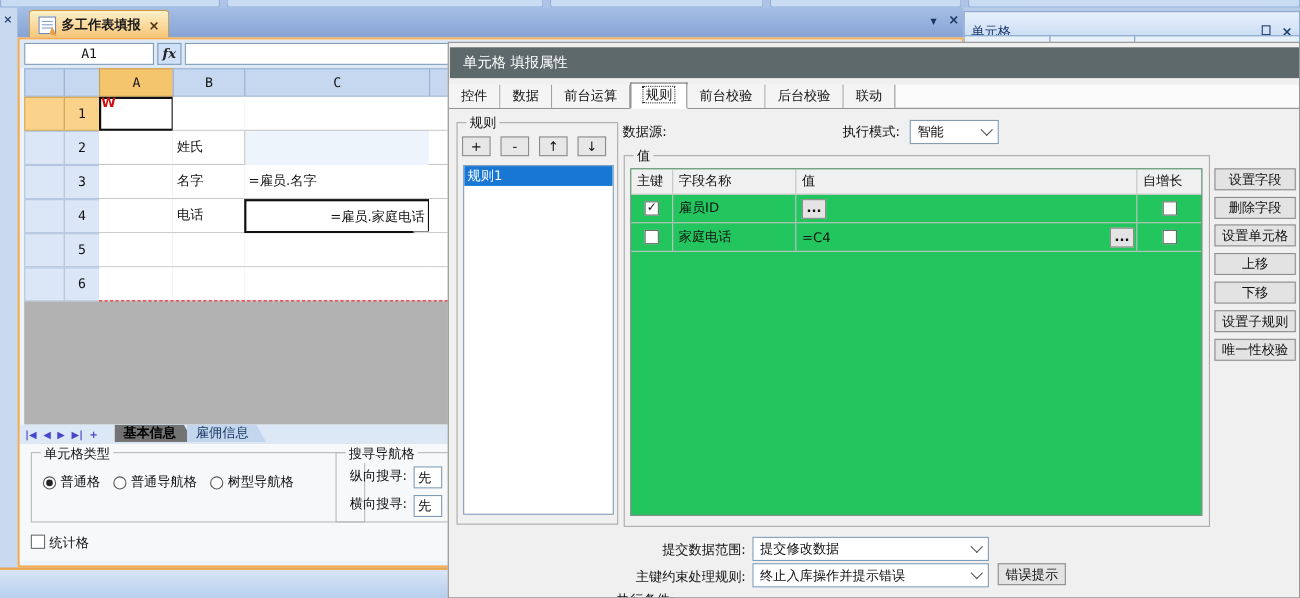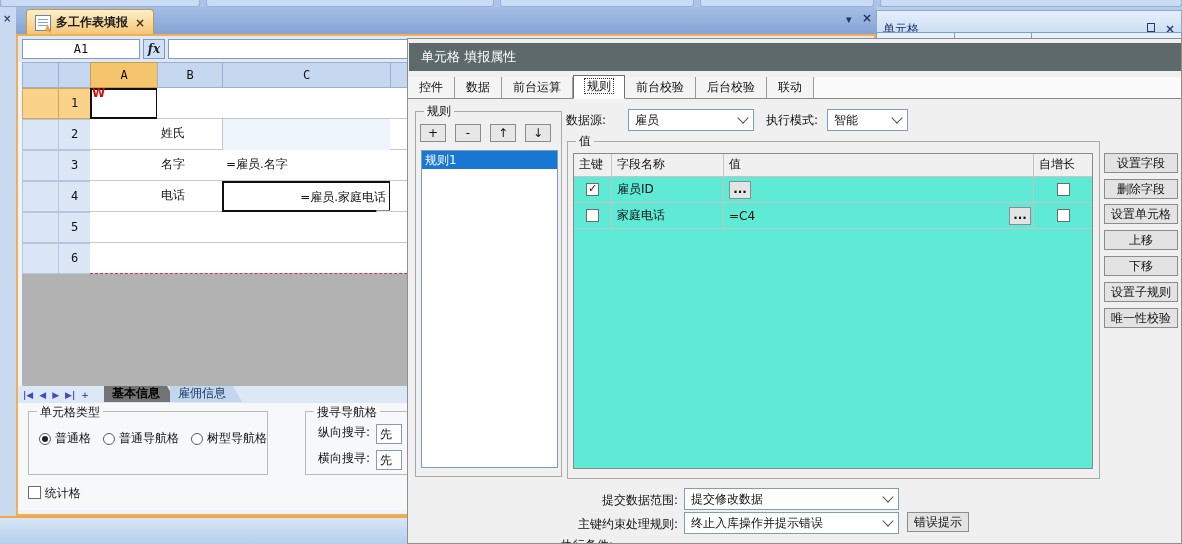--- a/index.html
+++ b/index.html
@@ -78,21 +78,21 @@
   .gb{position:absolute;border:1px solid #aaa;box-sizing:border-box;}
   .gb .lg{position:absolute;top:-9px;left:8px;background:#f0f0f0;padding:0 3px;}
   .sqbtn{position:absolute;top:12px;width:26px;height:18px;background:#e7e7e7;border:1px solid #8c8c8c;box-sizing:border-box;text-align:center;line-height:16px;font-size:12px;}
   #rule-list{position:absolute;left:5px;top:38px;width:137px;height:318px;background:#fff;border:1px solid #7f9db9;box-sizing:border-box;overflow:hidden;}
   .rule-item{height:18px;line-height:18px;padding-left:3px;background:#1777d3;color:#fff;}
   .dd{position:absolute;height:22px;background:#fff;border:1px solid #7f9db9;box-sizing:border-box;display:flex;align-items:center;padding:0 6px;}
   .dd .sp{flex:1;}
   .chev{width:7px;height:7px;border-right:1.5px solid #555;border-bottom:1.5px solid #555;transform:rotate(45deg);margin-top:-4px;}
   .dlabel{position:absolute;height:16px;line-height:16px;}
   
-  #vtable{position:absolute;left:165px;top:114px;width:520px;height:316px;background:#5eead4;border:1px solid #8a8a8a;box-sizing:border-box;}
+  #vtable{position:absolute;left:165px;top:114px;width:520px;height:316px;background:#22c55e;border:1px solid #8a8a8a;box-sizing:border-box;}
   .vrow{display:flex;border-bottom:1px solid #c4c4c4;}
   .vrow.hd{background:#f0f0f0;height:22px;line-height:21px;}
   .vrow.bd{height:25px;line-height:24px;}
   .vc{border-right:1px solid #c4c4c4;box-sizing:border-box;padding-left:5px;overflow:hidden;white-space:nowrap;}
   .vc.ck{display:flex;align-items:center;justify-content:center;padding-left:0;}
   .vc.val{display:flex;align-items:center;}
   .vc.val .tx{flex:1;}
   .ell{width:22px;height:18px;background:#e4e4e4;border:1px solid #8c8c8c;box-sizing:border-box;text-align:center;line-height:14px;margin-right:2px;font-weight:bold;}
   .sidebtn{position:absolute;left:696px;width:74px;height:20px;background:#e3e3e3;border:1px solid #8c8c8c;box-sizing:border-box;text-align:center;line-height:18px;font-size:12px;}
 </style>
@@ -197,21 +197,21 @@
 
     <div id="sheetbar">
       <span style="position:absolute;left:2px;top:1px;"><span class="nav-g">|◀</span><span class="nav-g">◀</span><span class="nav-g">▶</span><span class="nav-g">▶|</span><span class="nav-g">+</span></span>
       <div id="sheet-tabs">
           <div class="stab active">基本信息</div>
           <div class="stab">雇佣信息</div>
         </div>
     </div>
 
     <div id="propspanel">
-      <div class="grp" style="left:10px;top:8px;width:240px;height:64px;">
+      <div class="grp" style="left:10px;top:8px;width:304px;height:64px;">
         <span class="lg">单元格类型</span>
         <div style="position:absolute;left:10px;top:18px;white-space:nowrap;"><div class="radio">
               <div class="rdot on"></div>
               <span>普通格</span>
             </div><div class="radio">
               <div class="rdot"></div>
               <span>普通导航格</span>
             </div><div class="radio">
               <div class="rdot"></div>
               <span>树型导航格</span>
@@ -256,25 +256,20 @@
           <div class="sqbtn" style="left:39px;">-</div>
           <div class="sqbtn" style="left:74px;">↑</div>
           <div class="sqbtn" style="left:109px;">↓</div>
         </div>
       <div id="rule-list">
           <div class="rule-item">规则1</div>
         </div>
     </div>
 
     <span class="dlabel" style="left:158px;top:73px;">数据源:</span>
-    <div class="dd" style="left:220px;top:70px;width:126px;">
-      <span>雇员</span>
-        <span class="sp"></span>
-        <span class="chev"></span>
-    </div>
     <span class="dlabel" style="left:358px;top:73px;">执行模式:</span>
     <div class="dd" style="left:419px;top:70px;width:81px;">
       <span>智能</span>
         <span class="sp"></span>
         <span class="chev"></span>
     </div>
 
     <div class="gb" style="left:159px;top:102px;width:533px;height:338px;">
       <span class="lg">值</span>
     </div>

